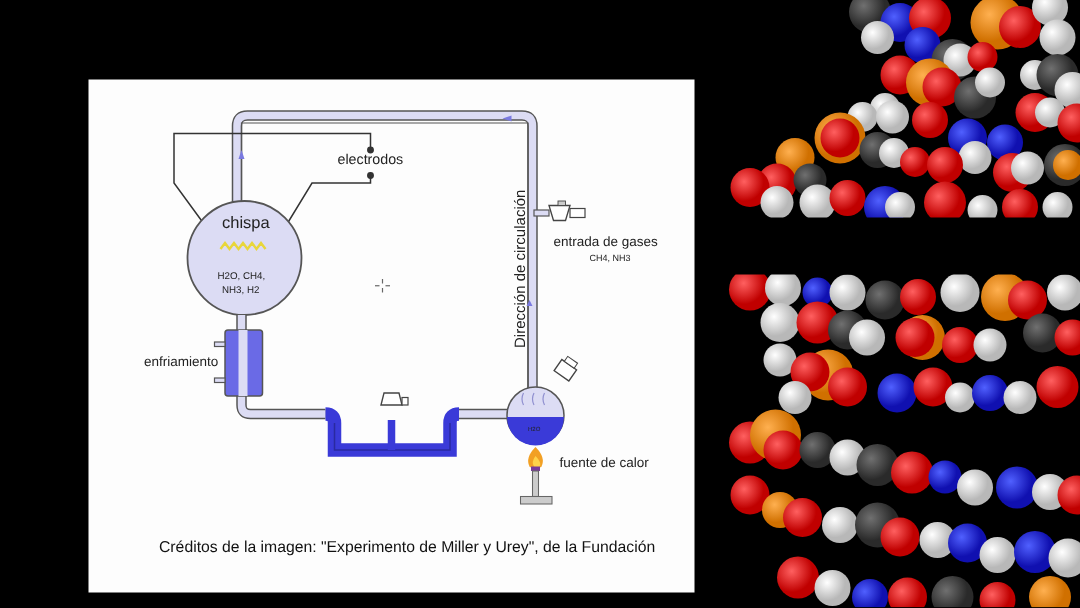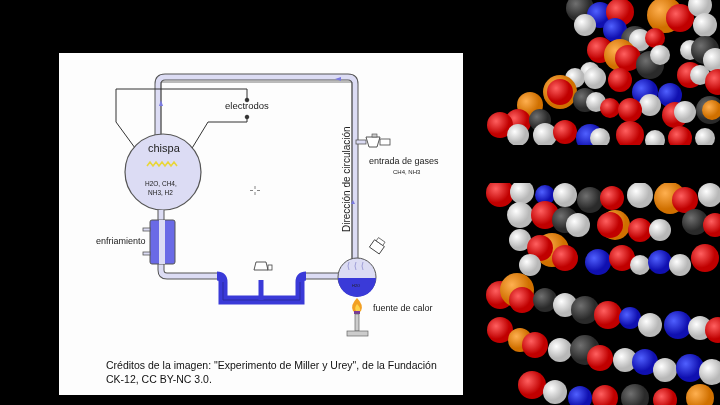--- a/index.html
+++ b/index.html
@@ -102,21 +102,20 @@
   <g stroke="#666" stroke-width="0.8">
     <line x1="255" y1="186" x2="255" y2="189"></line>
       <line x1="255" y1="192" x2="255" y2="195"></line>
     <line x1="250" y1="190.5" x2="253" y2="190.5"></line>
       <line x1="257" y1="190.5" x2="260" y2="190.5"></line>
   </g>
 </svg>
 
 <div class="caption">
   <div>Créditos de la imagen: "Experimento de Miller y Urey", de la Fundación</div>
-  <div>CK-12, CC BY-NC 3.0.</div>
 </div>
 
 <svg class="dna" viewBox="478 0 242 405" xmlns="http://www.w3.org/2000/svg">
   <defs>
     <radialGradient id="gO" cx="35%" cy="35%">
         <stop offset="0" stop-color="#ff6060"></stop>
         <stop offset="1" stop-color="#c00000"></stop>
       </radialGradient>
     <radialGradient id="gP" cx="35%" cy="35%">
         <stop offset="0" stop-color="#ffb050"></stop>

